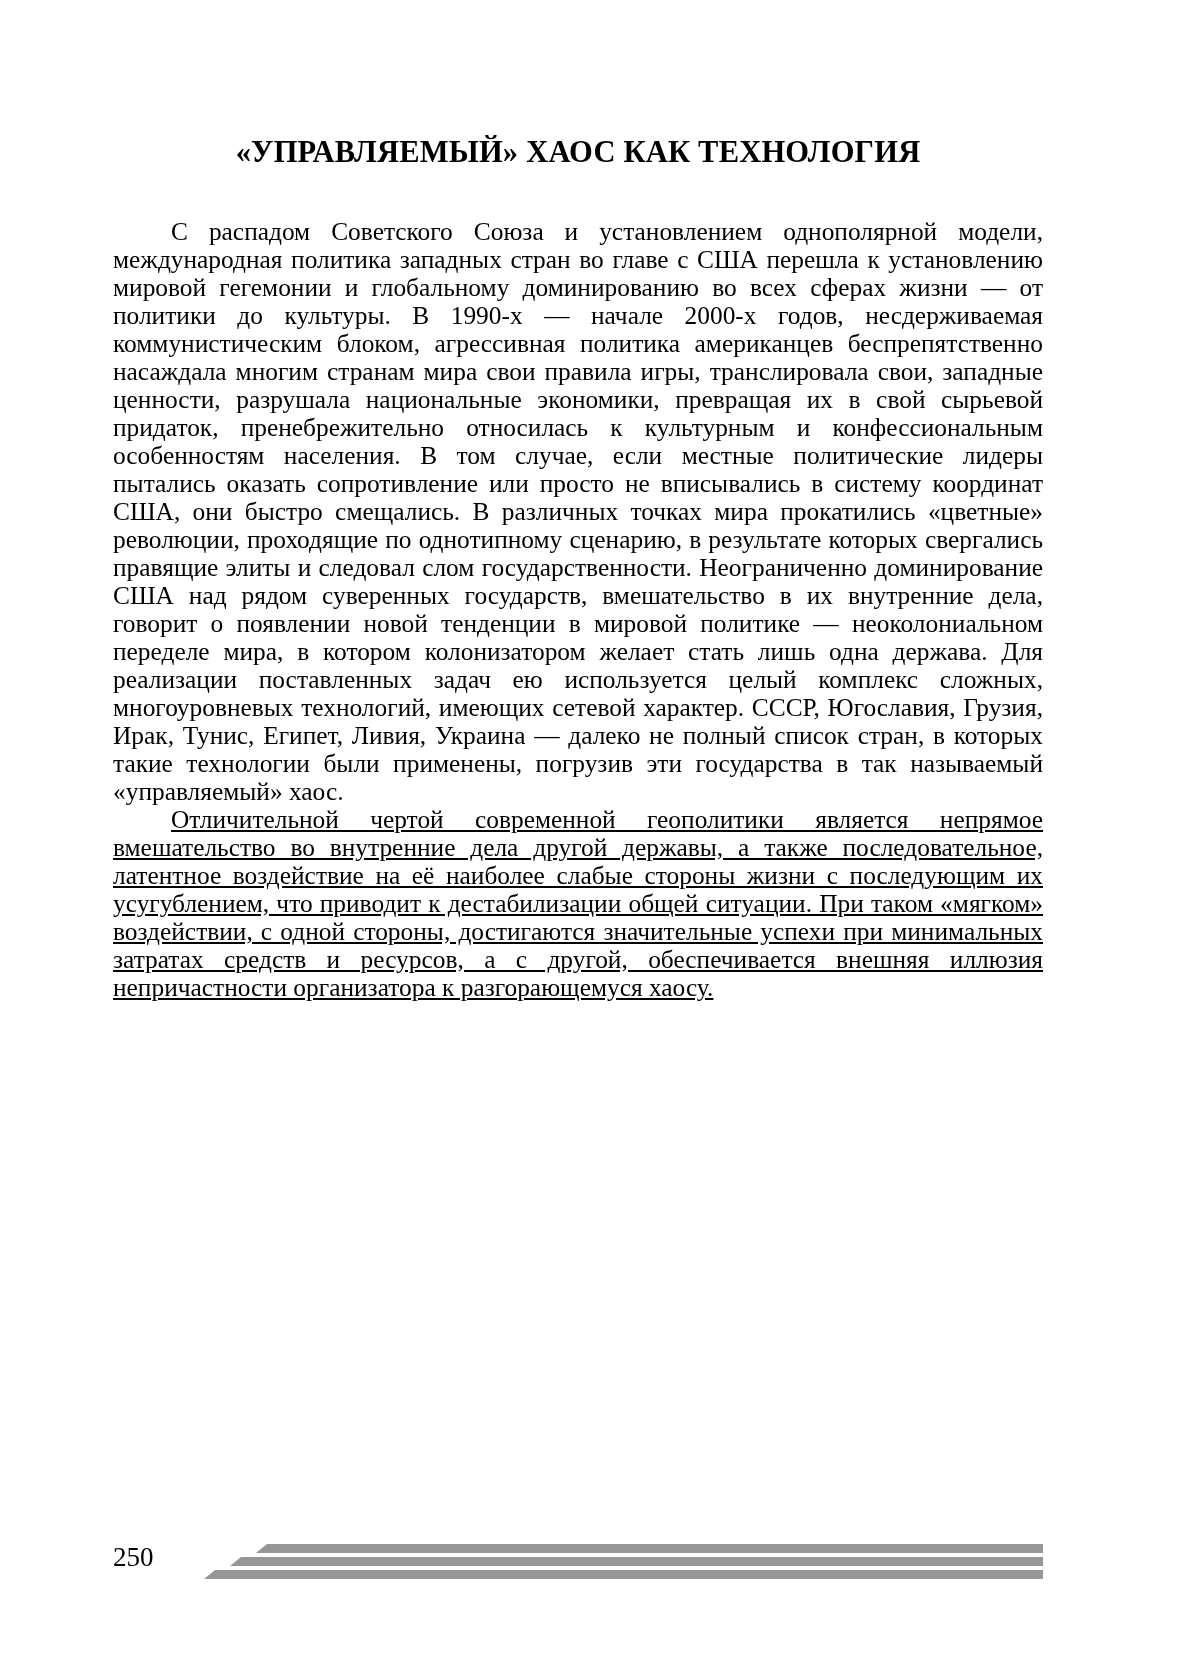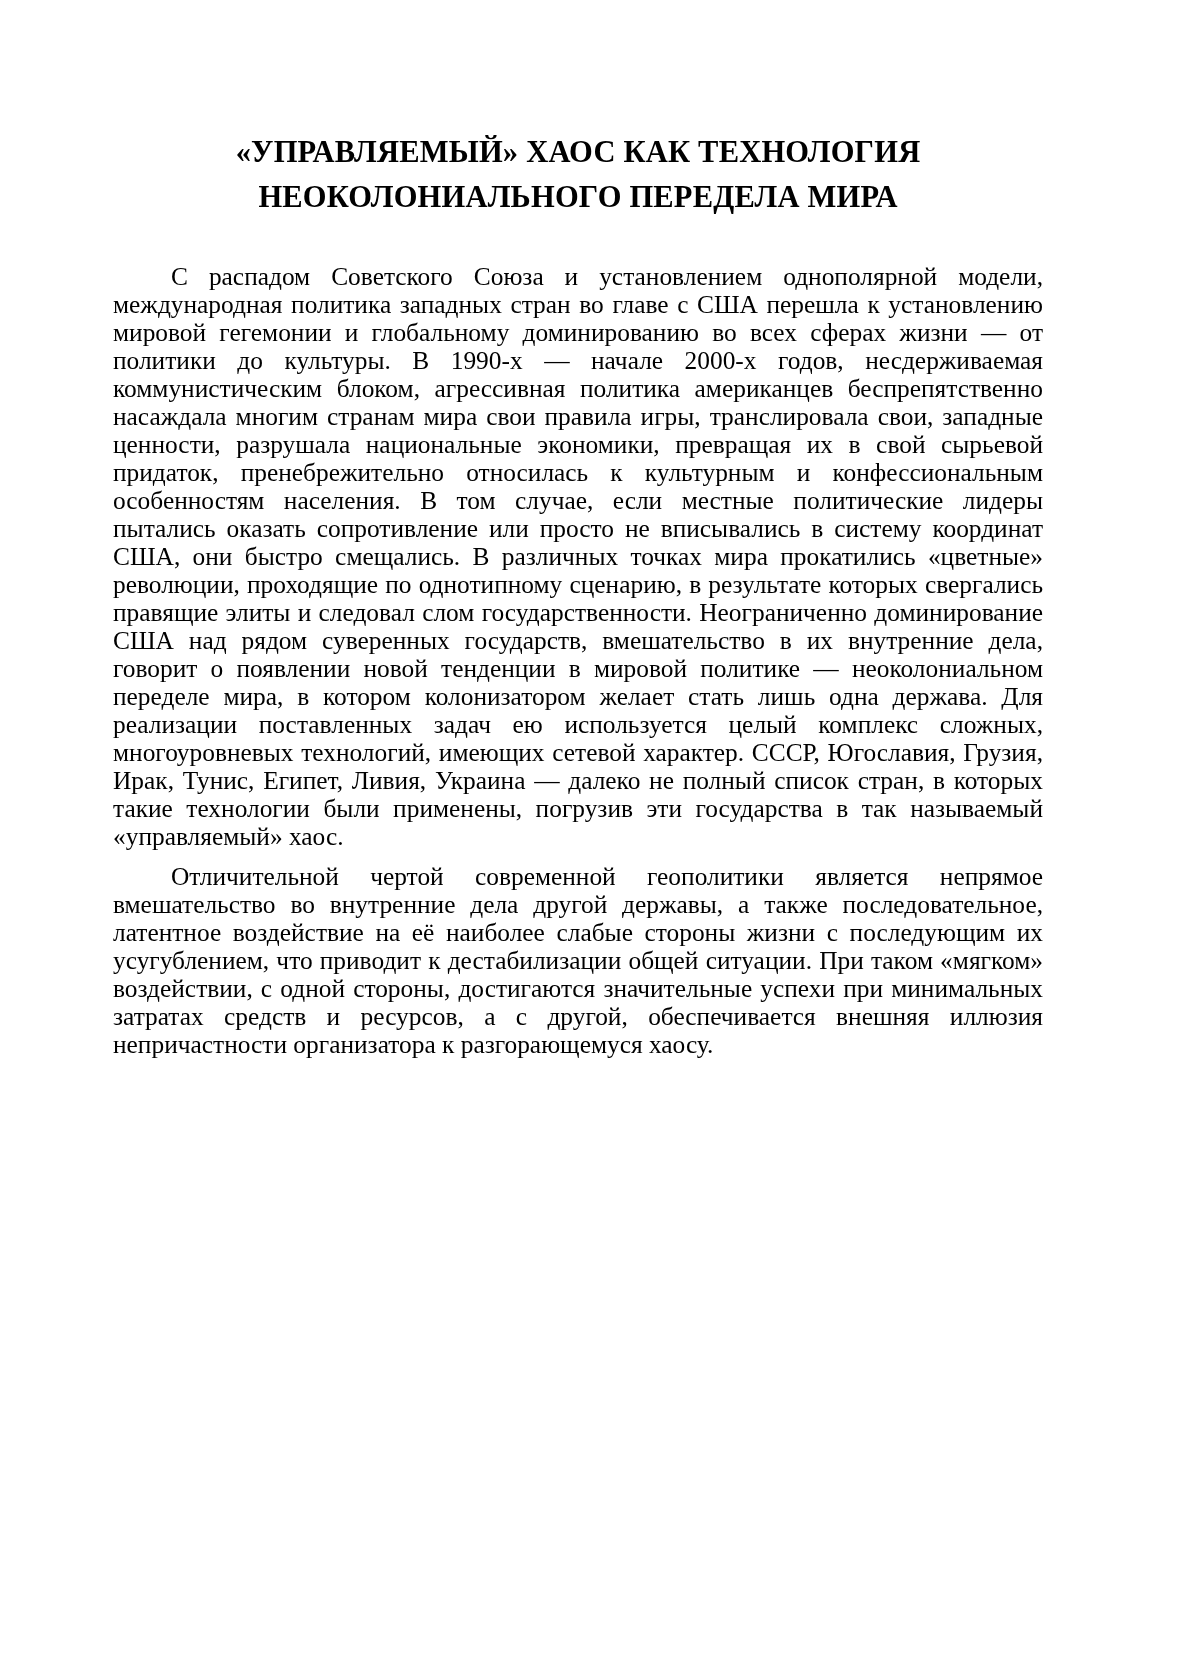--- a/index.html
+++ b/index.html
@@ -47,21 +47,22 @@
     margin: 0;
     font-size: 25.4px;
     line-height: 28px;
     text-align: justify;
     text-justify: inter-word;
     text-indent: 58px;
     hyphens: manual;
     -webkit-hyphens: manual;
   }
   p.para + p.para {
-    margin-top: 12px;
+    margin-top: 0;
+    text-decoration: underline;
   }
 
   
   .footer {
     position: absolute;
     left: 113px;
     bottom: 70px;
     width: 930px;
     height: 60px;
   }
@@ -104,24 +105,31 @@
 </style>
 </head>
 <body>
 
 <div class="page">
 
   <div class="content">
 
     <div class="title-block">
       <div class="title-line">«УПРАВЛЯЕМЫЙ» ХАОС КАК ТЕХНОЛОГИЯ</div>
-      <div class="title-line">НЕОКОЛОНИАЛЬНОГО ПЕРЕДЕЛА МИРА</div>
     </div>
 
     <div class="body-block">
       <p class="para">С распадом Советского Союза и установлением однополярной модели, международная политика западных стран во главе с США перешла к установлению мировой гегемонии и глобальному доминированию во всех сферах жизни — от политики до культуры. В 1990-х — начале 2000-х годов, несдерживаемая коммунистическим блоком, агрессивная политика американцев беспрепятственно насаждала многим странам мира свои правила игры, транслировала свои, западные ценности, разрушала национальные экономики, превращая их в свой сырьевой придаток, пренебрежительно относилась к культурным и конфессиональным особенностям населения. В том случае, если местные политические лидеры пытались оказать сопротивление или просто не вписывались в систему координат США, они быстро смещались. В различных точках мира прокатились «цветные» революции, проходящие по однотипному сценарию, в результате которых свергались правящие элиты и следовал слом государственности. Неограниченно доминирование США над рядом суверенных государств, вмешательство в их внутренние дела, говорит о появлении новой тенденции в мировой политике — неоколониальном переделе мира, в котором колонизатором желает стать лишь одна держава. Для реализации поставленных задач ею используется целый комплекс сложных, многоуровневых технологий, имеющих сетевой характер. СССР, Югославия, Грузия, Ирак, Тунис, Египет, Ливия, Украина — далеко не полный список стран, в которых такие технологии были применены, погрузив эти государства в так называемый «управляемый» хаос.</p>
       <p class="para">Отличительной чертой современной геополитики является непрямое вмешательство во внутренние дела другой державы, а также последовательное, латентное воздействие на её наиболее слабые стороны жизни с последующим их усугублением, что приводит к дестабилизации общей ситуации. При таком «мягком» воздействии, с одной стороны, достигаются значительные успехи при минимальных затратах средств и ресурсов, а с другой, обеспечивается внешняя иллюзия непричастности организатора к разгорающемуся хаосу.</p>
     </div>
 
   </div>
 
+  <div class="footer">
+    <div class="page-number">250</div>
+    <div class="rule-stack">
+      <div class="rule r1" style="background: rgb(150, 150, 150);"></div>
+      <div class="rule r2" style="background: rgb(150, 150, 150);"></div>
+      <div class="rule r3" style="background: rgb(150, 150, 150);"></div>
+    </div>
+  </div>
 
 </div>
 
 </body></html>

